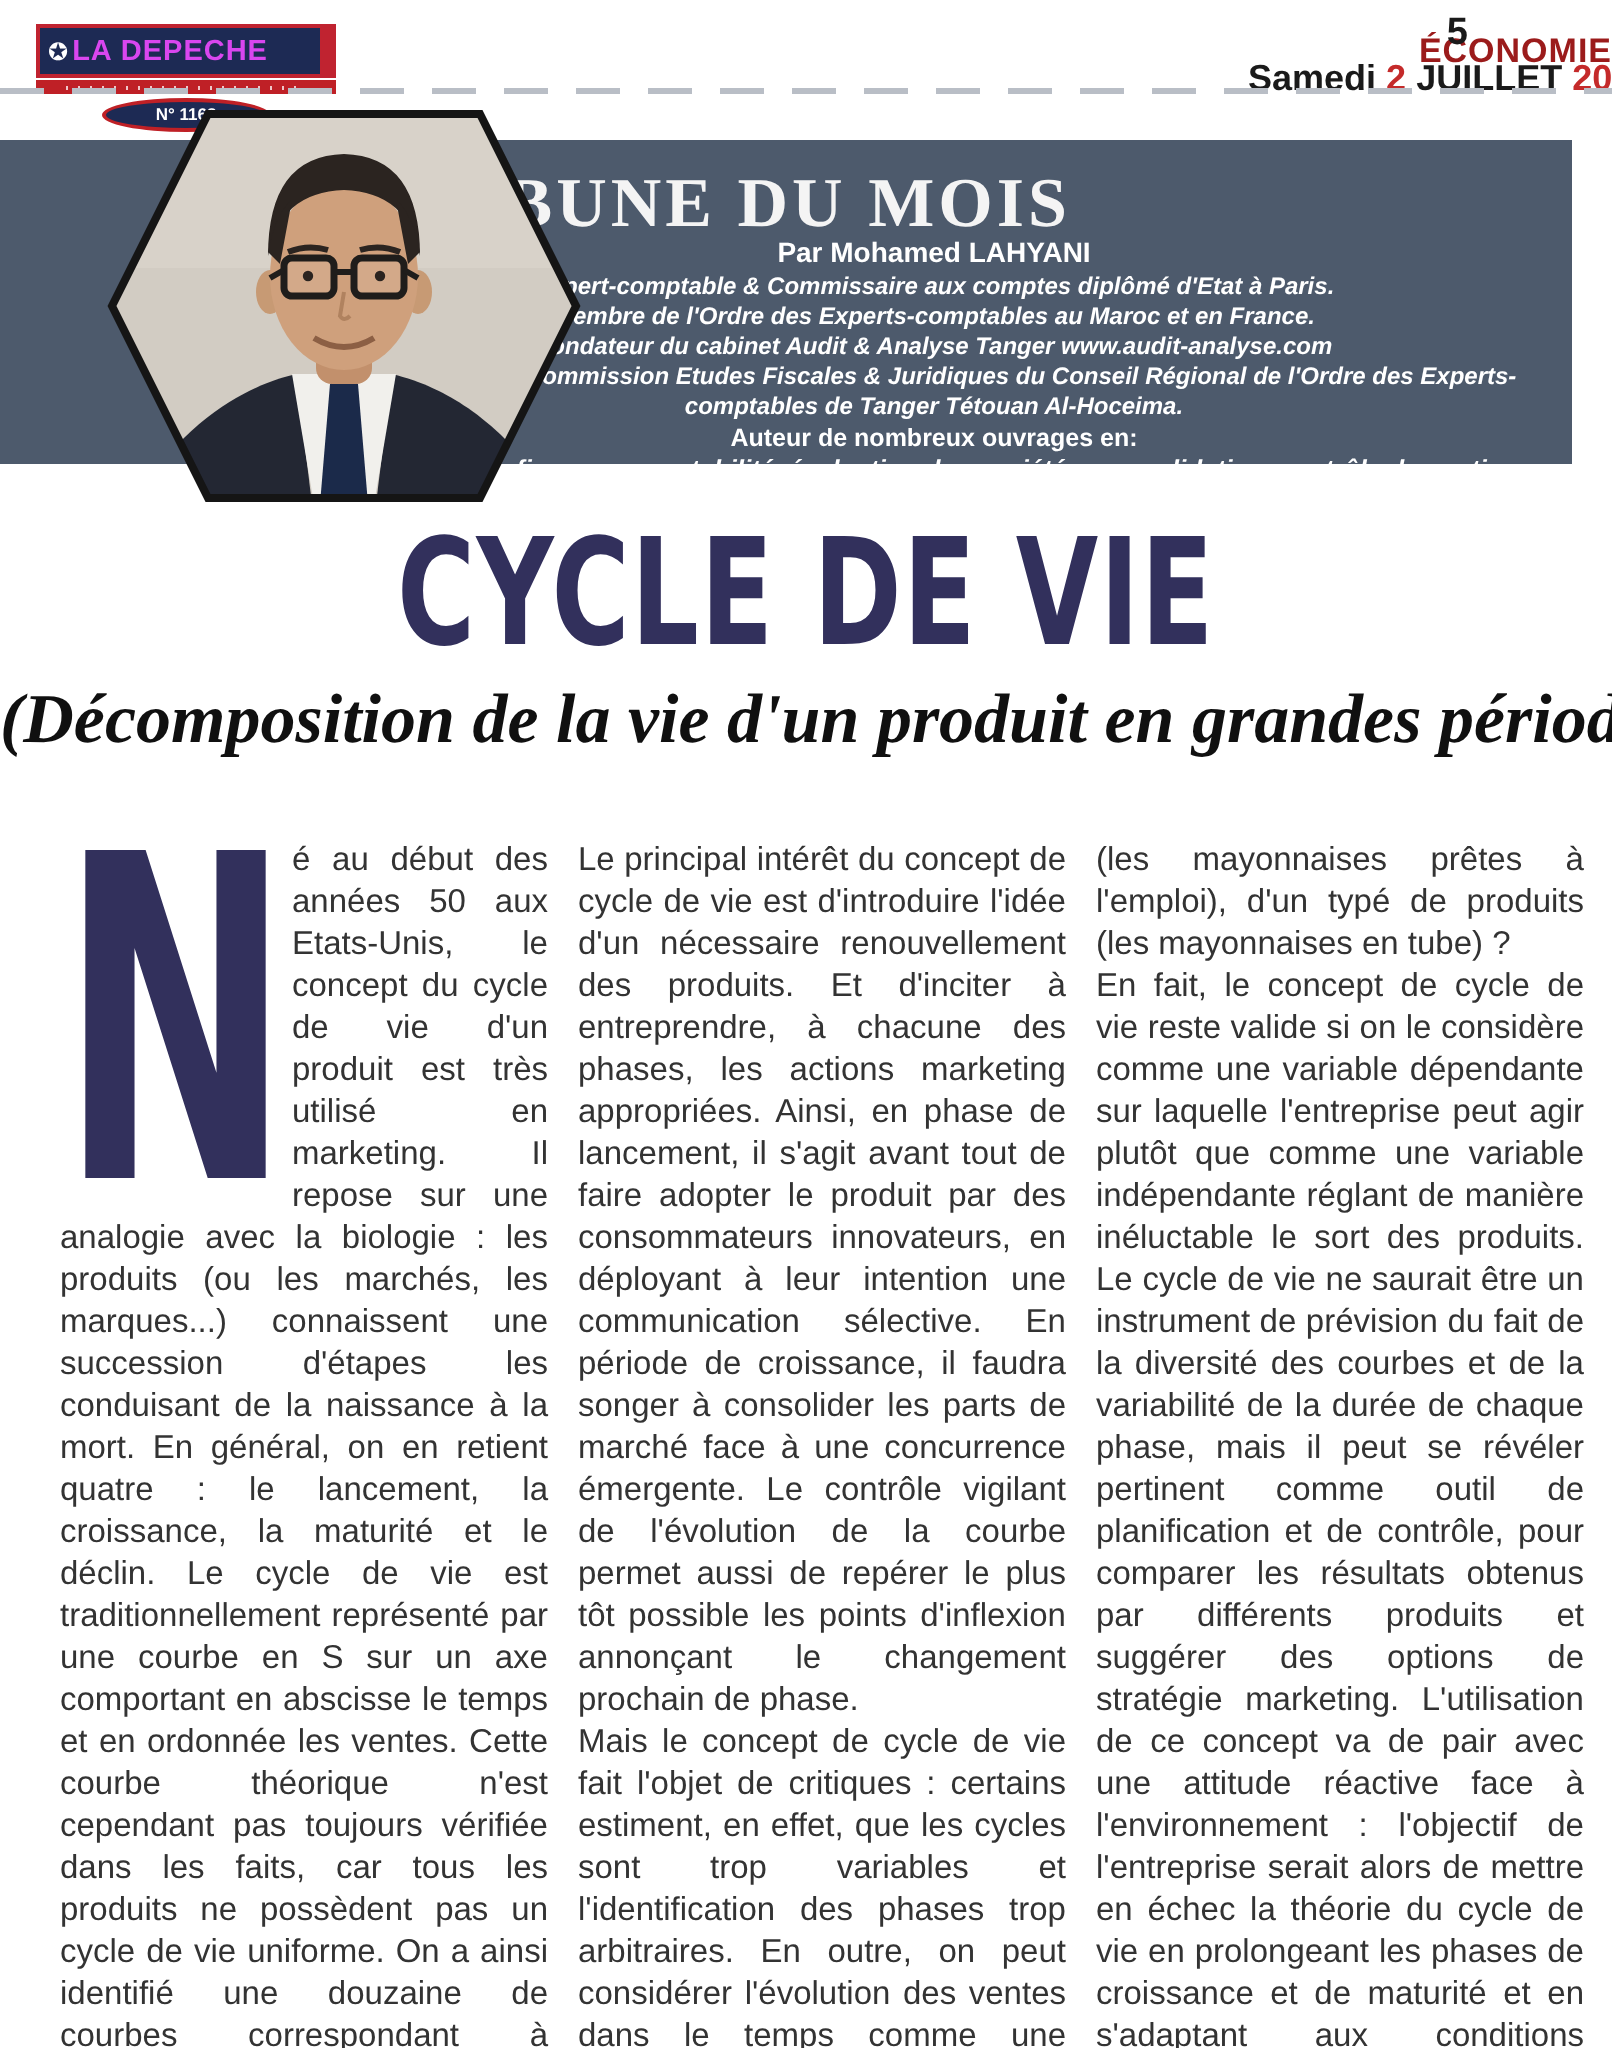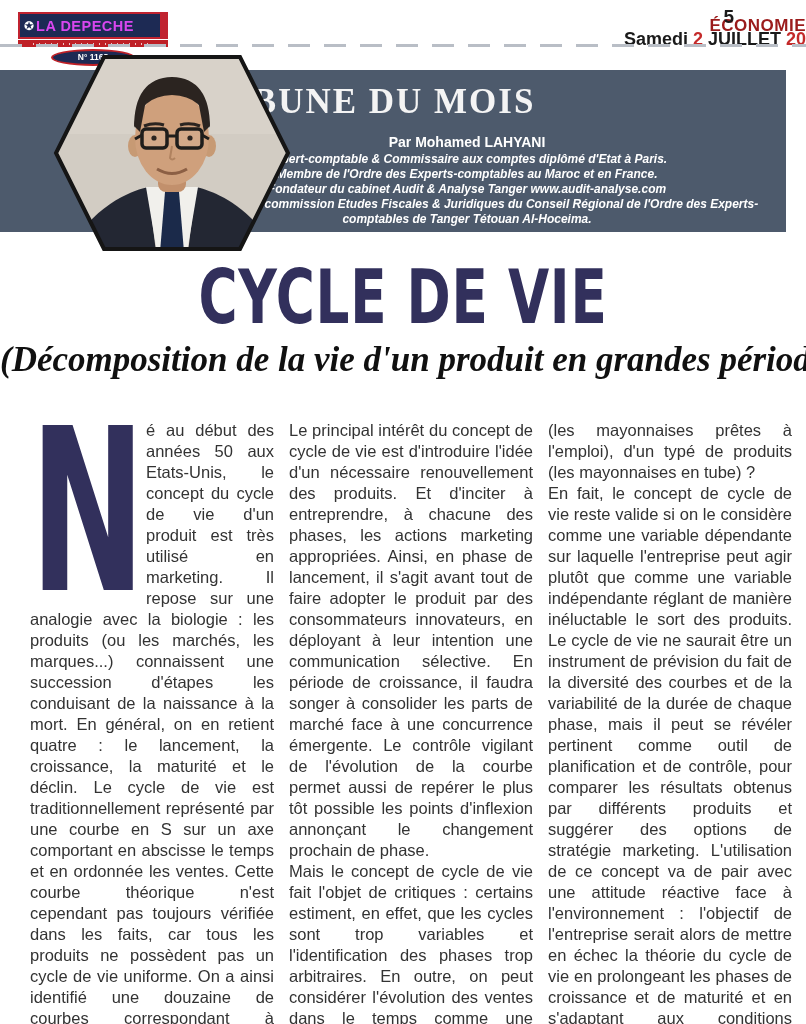--- a/index.html
+++ b/index.html
@@ -43,24 +43,24 @@
     background:repeating-linear-gradient(90deg, #b9bec6 0 22px, transparent 22px 36px);
   }
 
   
   .tribune-banner { position:absolute; left:0; top:70px; width:786px; height:162px; background:#4d5a6c; }
   .tribune-title {
     position:absolute; left:150px; top:12px; width:420px; text-align:center;
     font-family:"Liberation Serif", serif; font-weight:bold; font-size:35px;
     color:#f4f4f4; letter-spacing:2px;
   }
-  .tribune-credentials { position:absolute; left:160px; right:12px; top:64px; text-align:center; color:#fff; }
+  .tribune-credentials { position:absolute; left:160px; right:12px; top:48px; text-align:center; color:#fff; }
   .author-byline { font-size:14px; font-weight:bold; margin-bottom:2px; }
   .cred-line { font-size:12px; font-weight:bold; font-style:italic; line-height:15px; }
-  .cred-note { font-size:12.5px; font-weight:normal; line-height:16px; margin-top:12px; }
+  .cred-note { font-size:12.5px; font-weight:bold; line-height:16px; margin-top:0; }
   .cred-detail { font-size:13px; font-weight:bold; font-style:italic; line-height:16px; }
 
   .author-portrait { position:absolute; left:52px; top:54px; width:240px; height:198px; z-index:2; }
 
   
   .article-title {
     position:absolute; left:0; right:0; top:254px; text-align:center;
     font-family:"DejaVu Sans", sans-serif; font-weight:bold; font-size:74px;
     color:#32305c; transform:scaleX(0.72); letter-spacing:1px; white-space:nowrap;
   }

